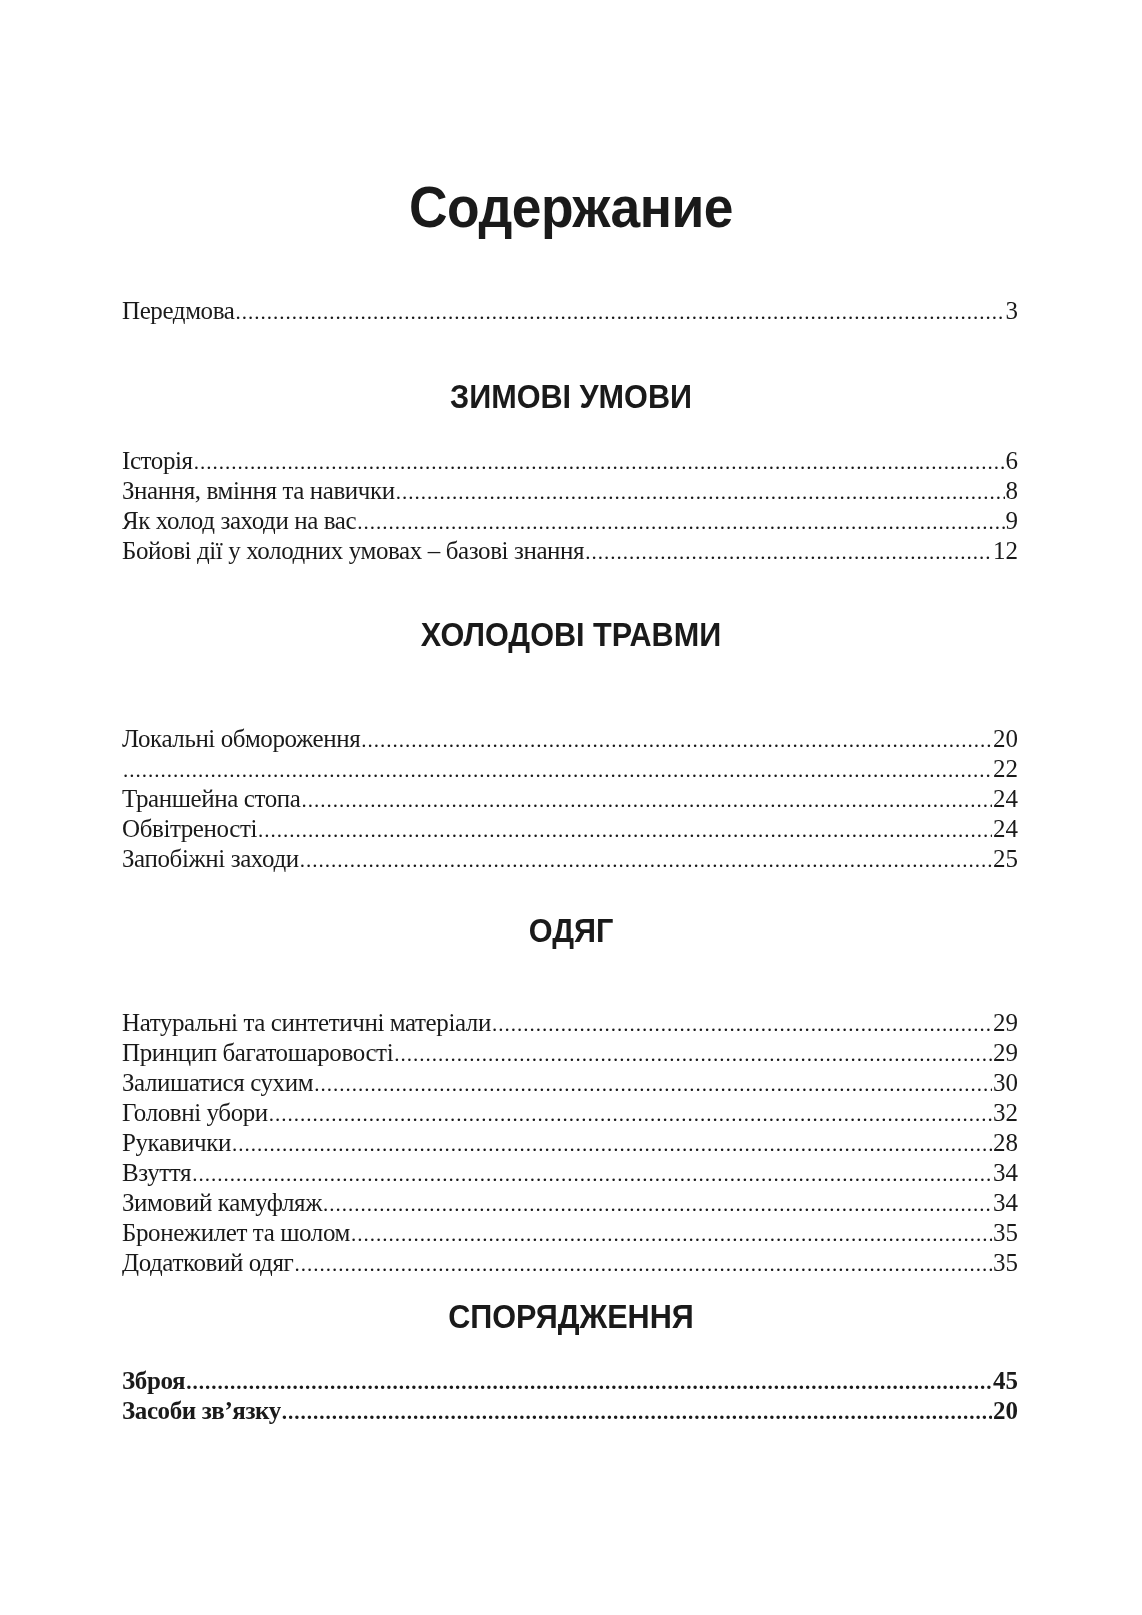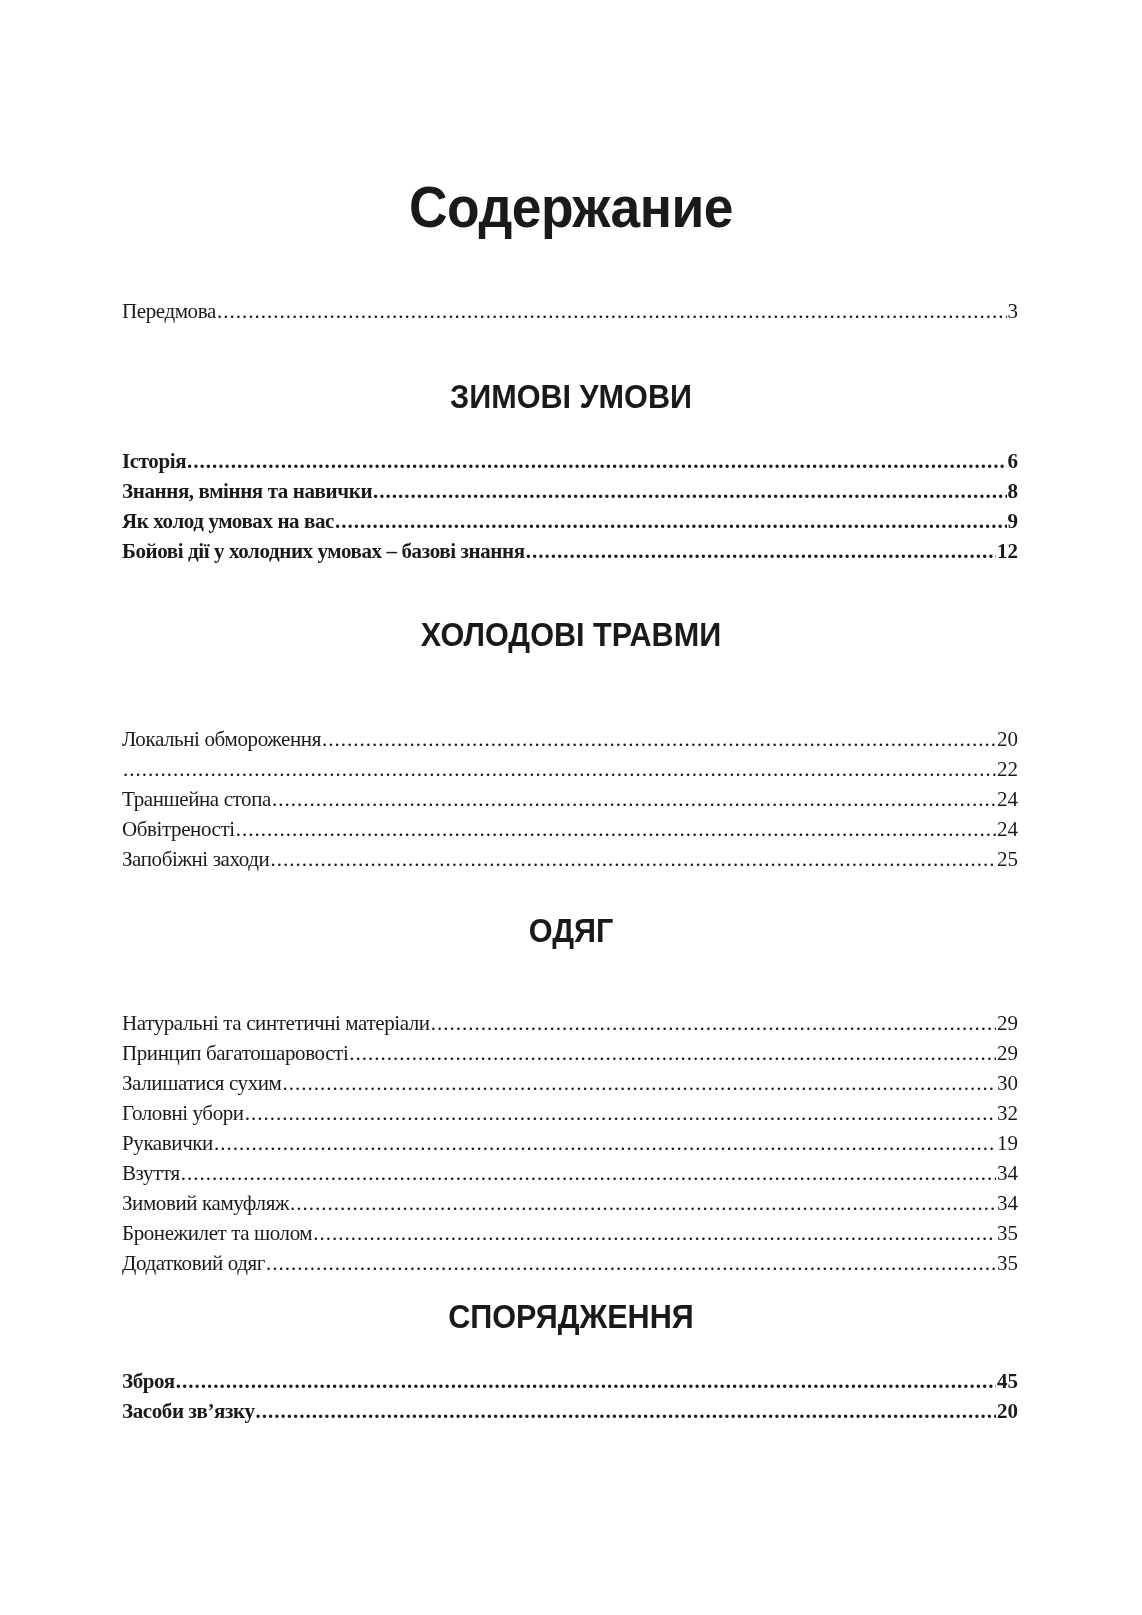--- a/index.html
+++ b/index.html
@@ -13,21 +13,21 @@
   }
   .section-heading {
     position: absolute; left: 0; width: 1142px; text-align: center;
     font-family: "Liberation Sans", sans-serif; font-weight: bold;
     font-size: 34px; line-height: 40px; margin: 0;
     transform: scaleX(0.9);
   }
   .toc-list { position: absolute; left: 122px; width: 896px; margin: 0; padding: 0; list-style: none; }
   .toc-row {
     display: flex; align-items: baseline; height: 30px;
-    font-family: "Liberation Serif", serif; font-size: 21px; line-height: 30px;
+    font-family: "Liberation Serif", serif; font-size: 25px; line-height: 30px;
     cursor: pointer;
   }
   .toc-label { white-space: nowrap; letter-spacing: -0.4px; }
   .toc-leader {
     flex: 1; overflow: hidden; white-space: nowrap; margin: 0 1px;
     font-family: "Liberation Serif", serif; font-size: 21px; letter-spacing: 1px;
   }
   .toc-leader::after {
     content: "........................................................................................................................................................................................................................................";
   }
@@ -40,33 +40,33 @@
 
 <ul class="toc-list" style="top:296px;">
   <li class="toc-row">
     <span class="toc-label">Передмова</span>
     <span class="toc-leader"></span>
     <span class="toc-page">3</span>
   </li>
 </ul>
 
 <h2 class="section-heading" style="top:376px;">ЗИМОВІ УМОВИ</h2>
-<ul class="toc-list" style="top:446px;font-weight:bold;">
+<ul class="toc-list" style="top:446px;">
   <li class="toc-row">
     <span class="toc-label">Історія</span>
     <span class="toc-leader"></span>
     <span class="toc-page">6</span>
   </li>
   <li class="toc-row">
     <span class="toc-label">Знання, вміння та навички </span>
     <span class="toc-leader"></span>
     <span class="toc-page">8</span>
   </li>
   <li class="toc-row">
-    <span class="toc-label">Як холод умовах на вас </span>
+    <span class="toc-label">Як холод заходи на вас </span>
     <span class="toc-leader"></span>
     <span class="toc-page">9</span>
   </li>
   <li class="toc-row">
     <span class="toc-label">Бойові дії у холодних умовах – базові знання</span>
     <span class="toc-leader"></span>
     <span class="toc-page">12</span>
   </li>
 </ul>
 
@@ -116,21 +116,21 @@
     <span class="toc-page">30</span>
   </li>
   <li class="toc-row">
     <span class="toc-label">Головні убори </span>
     <span class="toc-leader"></span>
     <span class="toc-page">32</span>
   </li>
   <li class="toc-row">
     <span class="toc-label">Рукавички</span>
     <span class="toc-leader"></span>
-    <span class="toc-page">19</span>
+    <span class="toc-page">28</span>
   </li>
   <li class="toc-row">
     <span class="toc-label">Взуття</span>
     <span class="toc-leader"></span>
     <span class="toc-page">34</span>
   </li>
   <li class="toc-row">
     <span class="toc-label">Зимовий камуфляж</span>
     <span class="toc-leader"></span>
     <span class="toc-page">34</span>

